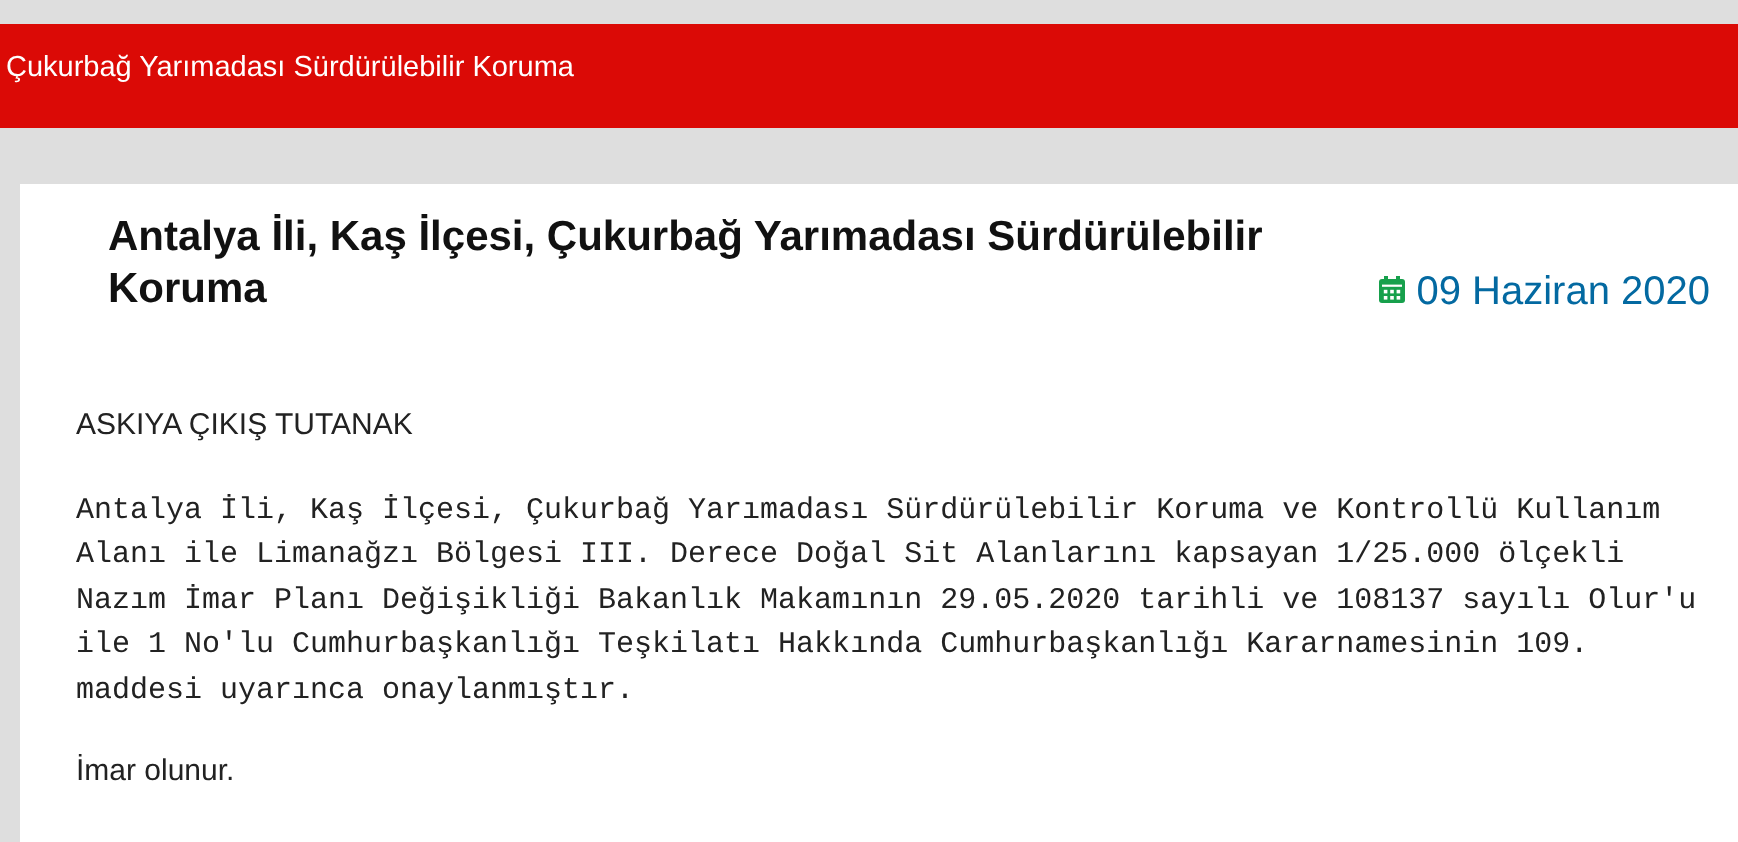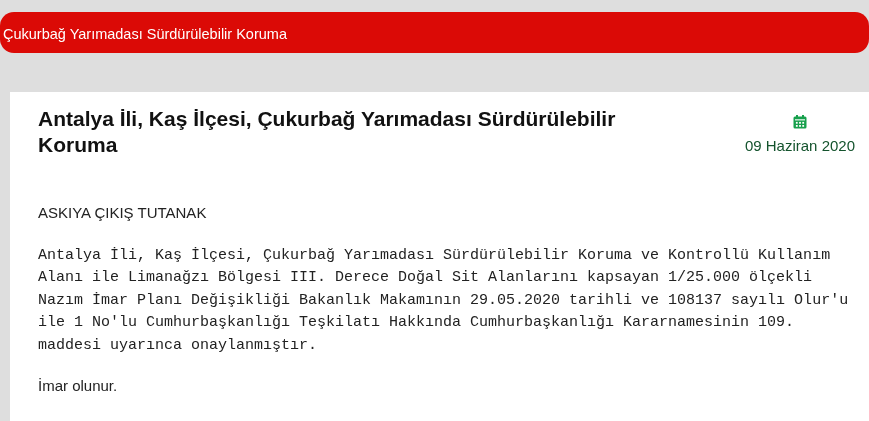--- a/index.html
+++ b/index.html
@@ -7,64 +7,63 @@
     width: 869px; height: 421px;
     overflow: hidden;
     position: relative;
     background: #dedede;
     font-family: "Liberation Sans", sans-serif;
   }
 
   
   .topbar {
     margin-top: 12px;
-    height: 41px;
+    height: 52px;
     background: #db0a06;
     box-sizing: border-box;
     padding: 13px 10px 0 3px;
-    border-radius: 14px;
   }
   .topbar-title {
     color: #ffffff;
     font-size: 14.5px;
     line-height: 17px;
   }
 
   
   .card {
     position: absolute;
     left: 10px; right: 0; top: 92px;
     height: 360px;            
     background: #ffffff;
     box-sizing: border-box;
     padding: 14px 14px 0 28px;
   }
 
   .card-head {
     display: flex;
     justify-content: space-between;
-    align-items: center;
+    align-items: flex-end;
+    margin-left: 16px;
   }
   .article-title {
     margin: 0;
     font-size: 21px;
     line-height: 26px;
     font-weight: bold;
     color: #111111;
     max-width: 600px;
   }
   .article-date {
     display: flex;
     align-items: center;
     gap: 5px;
     margin-top: 5px;
-    color: #14532d;
-    font-size: 15px;
+    color: #0369a1;
+    font-size: 20px;
     white-space: nowrap;
-    flex-direction: column;
   }
   .cal-icon { display: inline-block; }
 
   
   .article-body { max-width: 818px; }
   .article-body p {
     font-size: 15px;
     line-height: 22.5px;
     color: #222222;
   }

